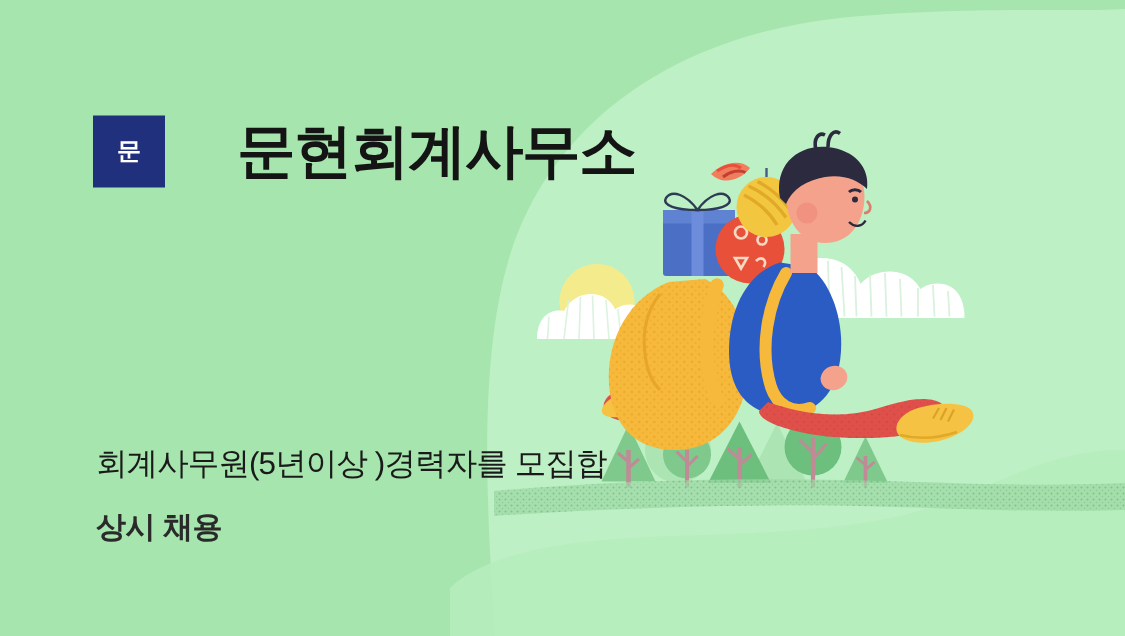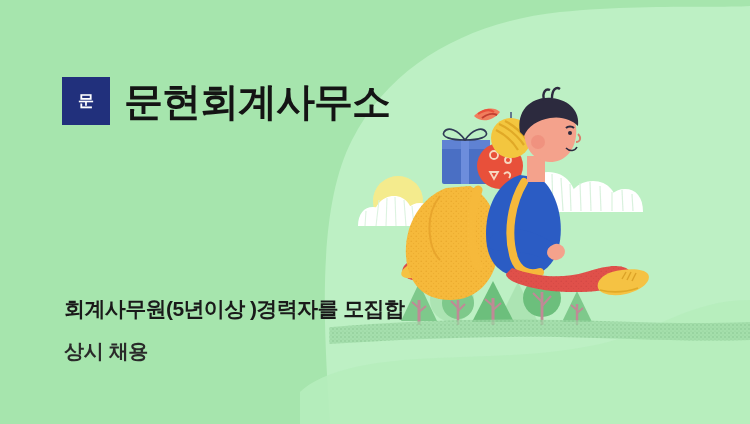--- a/index.html
+++ b/index.html
@@ -58,28 +58,29 @@
     letter-spacing: 0;
     flex: none;
   }
   .brand-title {
     font-size: 39px;
     font-weight: 700;
     color: #141414;
     line-height: 1;
     letter-spacing: -1px;
     white-space: nowrap;
+    margin-left: 34px;
   }
 
   .headline {
     position: absolute;
     left: 64px;
     top: 295px;
     font-size: 21px;
-    font-weight: 700;
+    font-weight: 400;
     color: #1a1a1a;
     letter-spacing: -0.6px;
     white-space: nowrap;
   }
   .subline {
     position: absolute;
     left: 64px;
     top: 338px;
     font-size: 20px;
     font-weight: 700;

